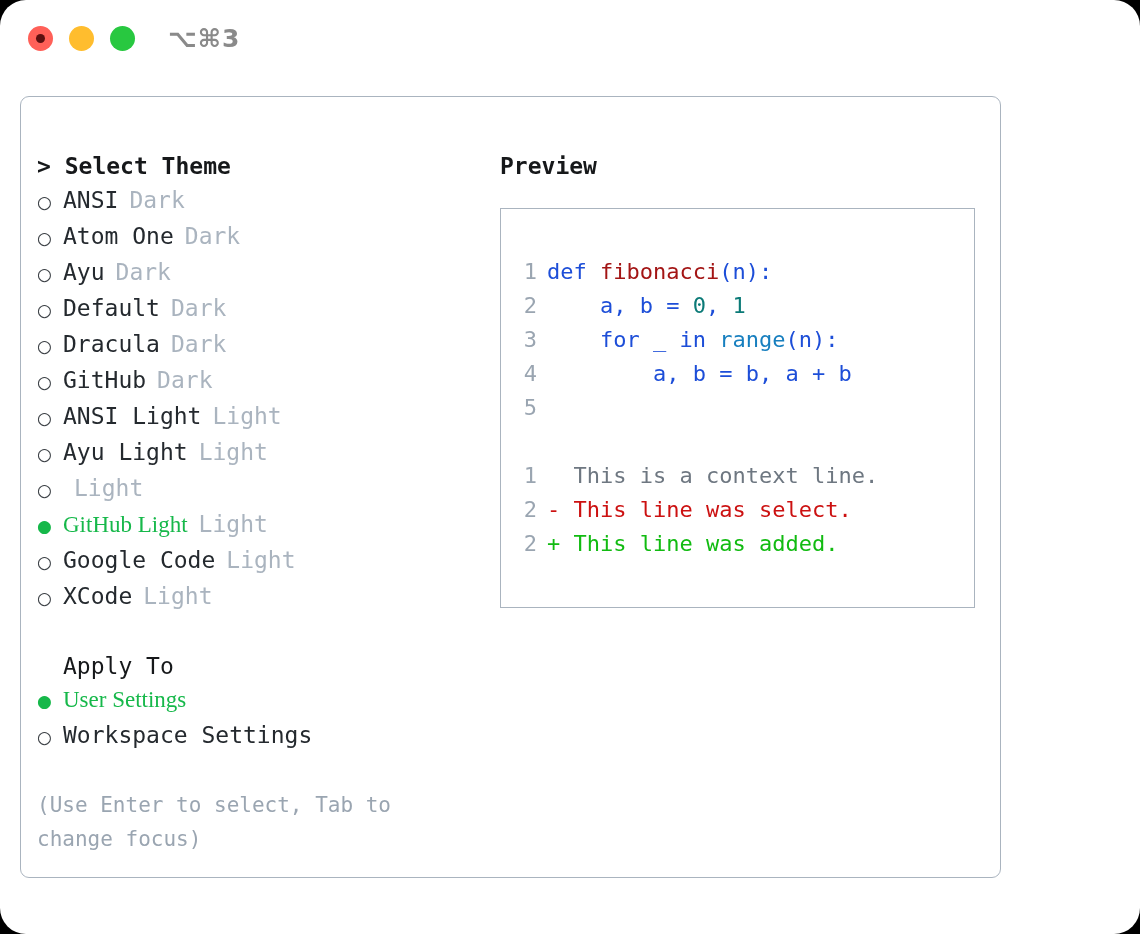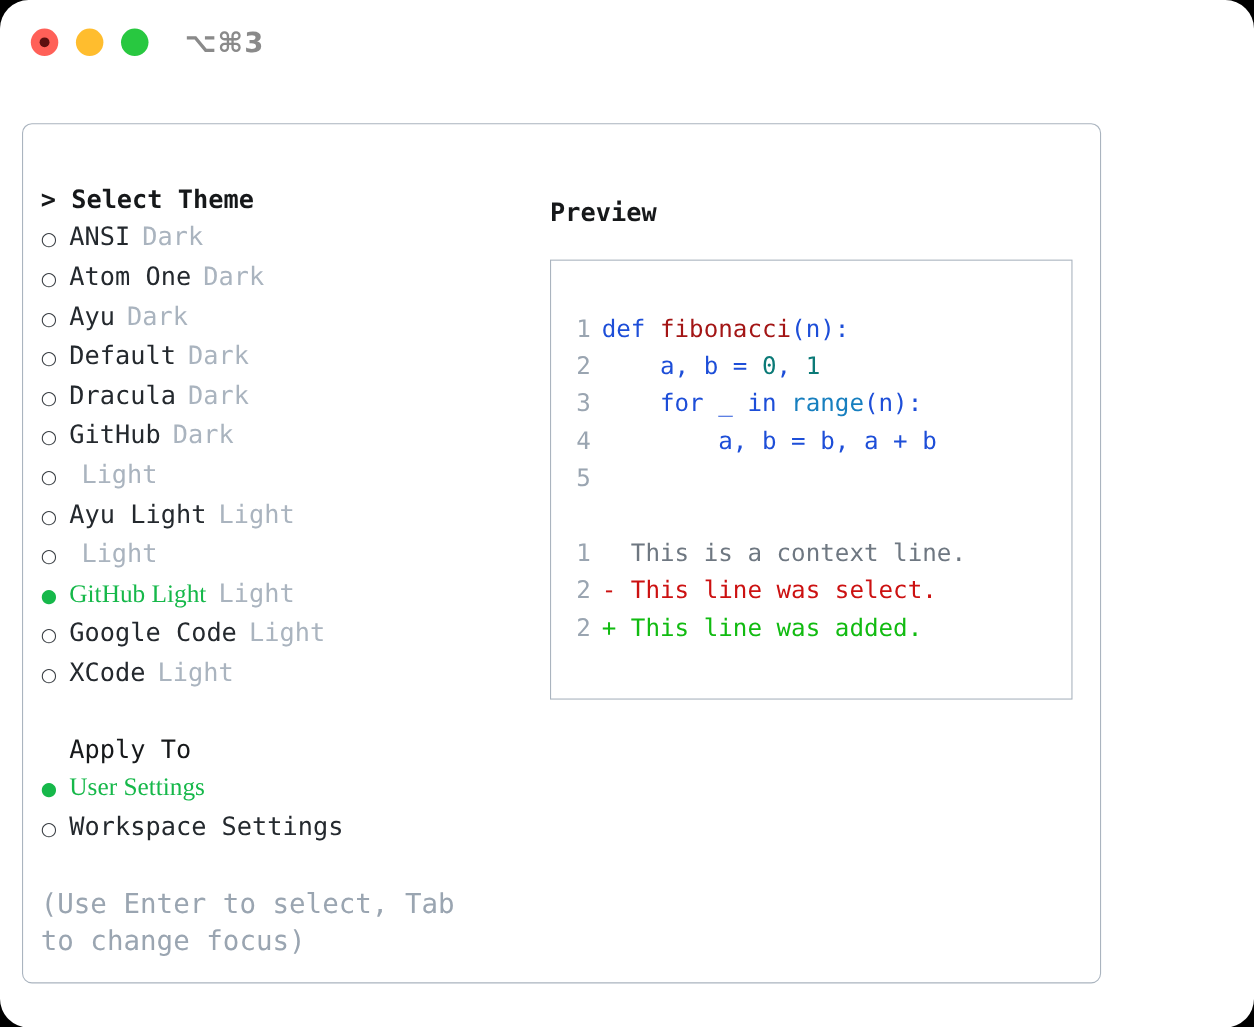--- a/index.html
+++ b/index.html
@@ -71,21 +71,20 @@
   
   .panel {
     position: absolute;
     left: 20px;
     top: 96px;
     width: 981px;
     height: 782px;
     border: 1.6px solid #aab4bf;
     border-radius: 9px;
     box-sizing: border-box;
-    margin-top: 16px;
   }
 
   
   .left-col {
     position: absolute;
     left: 16px;
     top: 52px;
     width: 440px;
   }
   .section-header {
@@ -118,31 +117,31 @@
     font-size: 17px;
   }
   .opt-label   { color: #24292e; }
   .opt-label.sel { color: #16b84a; font-family: Liberation Serif, serif; }
   .opt-variant { color: #aab4bf; padding-left: 11px; }
 
   .spacer-block { height: 34px; }
 
   .hint {
     margin-top: 34px;
-    font-size: 25px;
+    font-size: 21px;
     line-height: 34px;
     color: #9aa5b1;
     width: 410px;
   }
 
   
   .right-col {
     position: absolute;
     left: 479px;
-    top: 64px;
+    top: 52px;
     width: 500px;
   }
   .preview-title {
     font-size: 23px;
     line-height: 34px;
     font-weight: bold;
     color: #16181a;
     white-space: pre;
   }
   .preview-box {
@@ -196,21 +195,21 @@
 
       <div class="section-header">&gt; Select Theme</div>
 
       <div id="theme-list">
           <div class="opt-row"><span class="bullet">○</span><span class="opt-label">ANSI</span><span class="opt-variant">Dark</span></div>
           <div class="opt-row"><span class="bullet">○</span><span class="opt-label">Atom One</span><span class="opt-variant">Dark</span></div>
           <div class="opt-row"><span class="bullet">○</span><span class="opt-label">Ayu</span><span class="opt-variant">Dark</span></div>
           <div class="opt-row"><span class="bullet">○</span><span class="opt-label">Default</span><span class="opt-variant">Dark</span></div>
           <div class="opt-row"><span class="bullet">○</span><span class="opt-label">Dracula</span><span class="opt-variant">Dark</span></div>
           <div class="opt-row"><span class="bullet">○</span><span class="opt-label">GitHub</span><span class="opt-variant">Dark</span></div>
-          <div class="opt-row"><span class="bullet">○</span><span class="opt-variant">Light</span></div>
+          <div class="opt-row"><span class="bullet">○</span><span class="opt-label">ANSI Light</span><span class="opt-variant">Light</span></div>
           <div class="opt-row"><span class="bullet">○</span><span class="opt-label">Ayu Light</span><span class="opt-variant">Light</span></div>
           <div class="opt-row"><span class="bullet">○</span><span class="opt-variant">Light</span></div>
           <div class="opt-row"><span class="bullet sel">●</span><span class="opt-label sel">GitHub Light</span><span class="opt-variant">Light</span></div>
           <div class="opt-row"><span class="bullet">○</span><span class="opt-label">Google Code</span><span class="opt-variant">Light</span></div>
           <div class="opt-row"><span class="bullet">○</span><span class="opt-label">XCode</span><span class="opt-variant">Light</span></div>
         </div>
 
       <div class="spacer-block"></div>
 
       <div class="section-header plain">Apply To</div>

